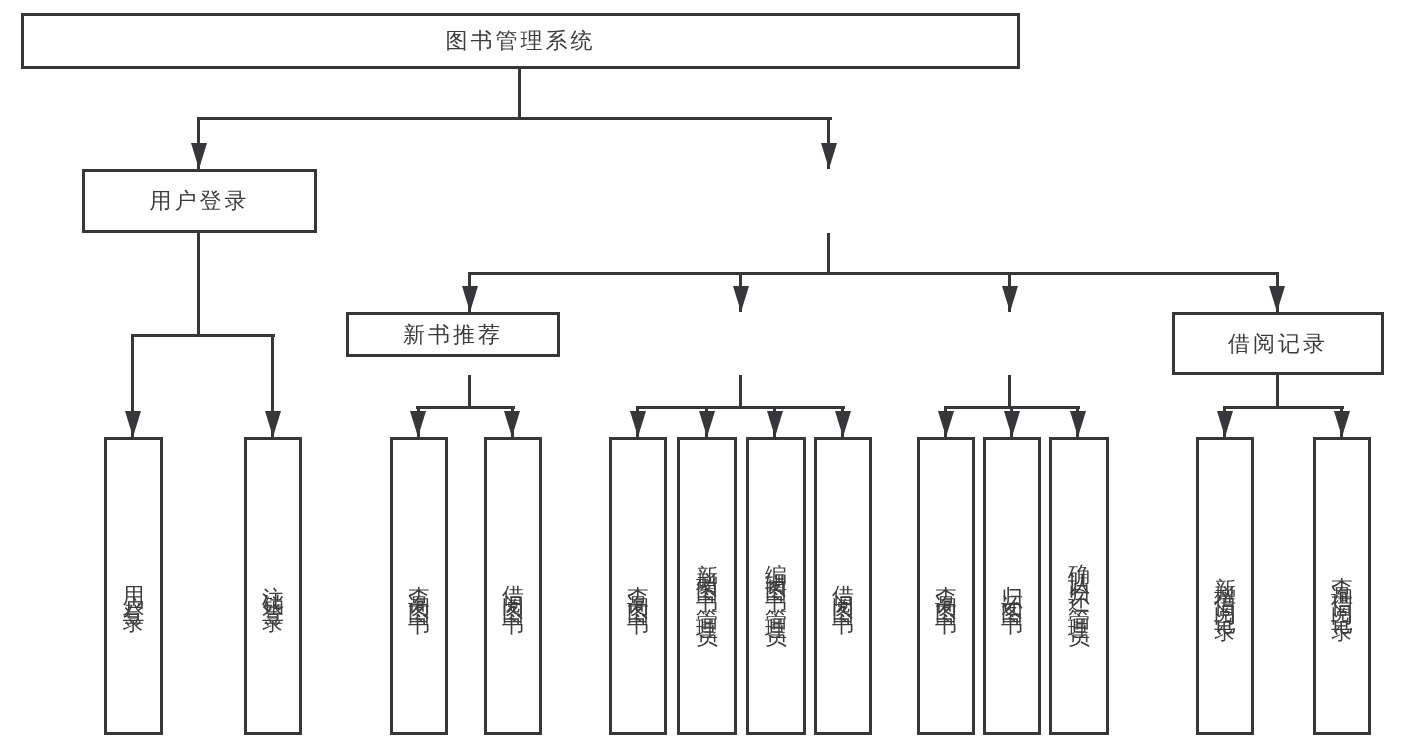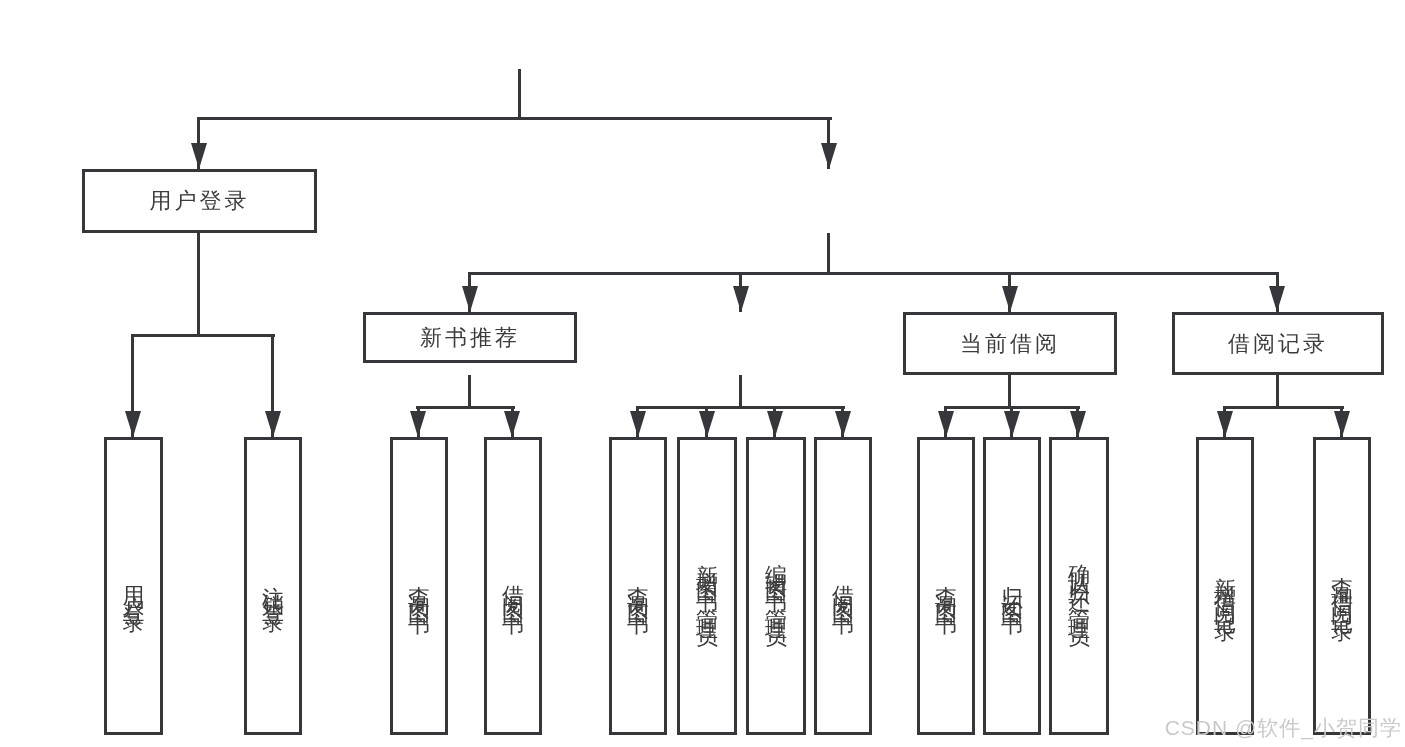--- a/index.html
+++ b/index.html
@@ -27,30 +27,30 @@
   .watermark{
     position:absolute;right:3px;bottom:5px;z-index:10;
     font-size:21px;letter-spacing:1px;color:#c9c9c9;
   }
 </style>
 </head>
 <body>
 
 <div class="canvas">
 
+  <div class="node" style="left:21px;top:13px;width:999px;height:56px">
+    <span class="lbl">图书管理系统</span>
+  </div>
 
   <div class="node" style="left:82px;top:169px;width:235px;height:64px">
     <span class="lbl">用户登录</span>
   </div>
 
-  <div class="node" style="left:363px;top:312px;width:214px;height:51px">
+  <div class="node" style="left:346px;top:312px;width:214px;height:45px">
     <span class="lbl">新书推荐</span>
-  </div>
-  <div class="node" style="left:903px;top:312px;width:214px;height:63px">
-    <span class="lbl">当前借阅</span>
   </div>
   <div class="node" style="left:1172px;top:312px;width:212px;height:63px">
     <span class="lbl">借阅记录</span>
   </div>
 
   <div class="node v" style="left:104px;top:437px;width:59px;height:298px">
     <span class="lbl">用户登录</span>
   </div>
   <div class="node v" style="left:244px;top:437px;width:58px;height:298px">
     <span class="lbl">注销登录</span>
@@ -145,15 +145,14 @@
   <div class="vl" style="left:1076px;top:406px;height:31px"></div>
   <div class="arr" style="left:1070px;top:411px"></div>
 
   <div class="vl" style="left:1276px;top:375px;height:33px"></div>
   <div class="hl" style="left:1223px;top:406px;width:121px"></div>
   <div class="vl" style="left:1223px;top:406px;height:31px"></div>
   <div class="arr" style="left:1217px;top:411px"></div>
   <div class="vl" style="left:1340px;top:406px;height:31px"></div>
   <div class="arr" style="left:1334px;top:411px"></div>
 
-  <div class="watermark">CSDN @软件_小贺同学</div>
 
 </div>
 
 </body></html>

